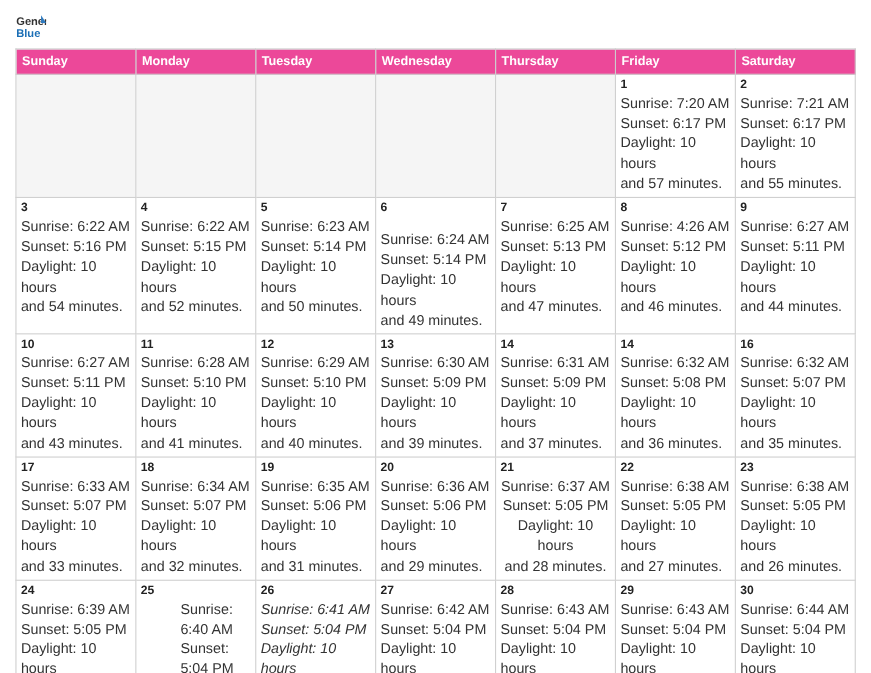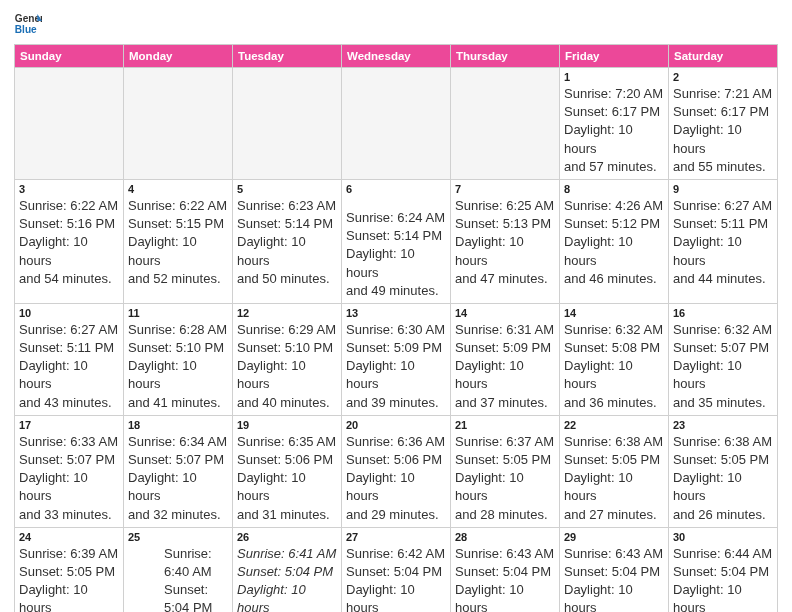--- a/index.html
+++ b/index.html
@@ -259,21 +259,21 @@
           </td>
           <td>
             <span class="day-number">20</span>
             <div class="day-info" style="white-space: pre-line;">Sunrise: 6:36 AM
 Sunset: 5:06 PM
 Daylight: 10 hours
 and 29 minutes.</div>
           </td>
           <td>
             <span class="day-number">21</span>
-            <div class="day-info" style="white-space: pre-line;">Sunrise: 6:37 AM
+            <div class="day-info" style="white-space: pre-line; text-align: center;">Sunrise: 6:37 AM
 Sunset: 5:05 PM
 Daylight: 10 hours
 and 28 minutes.</div>
           </td>
           <td>
             <span class="day-number">22</span>
             <div class="day-info" style="white-space: pre-line;">Sunrise: 6:38 AM
 Sunset: 5:05 PM
 Daylight: 10 hours
 and 27 minutes.</div>

